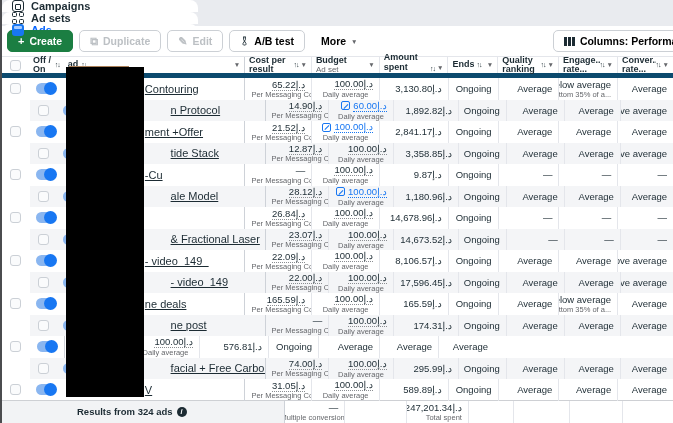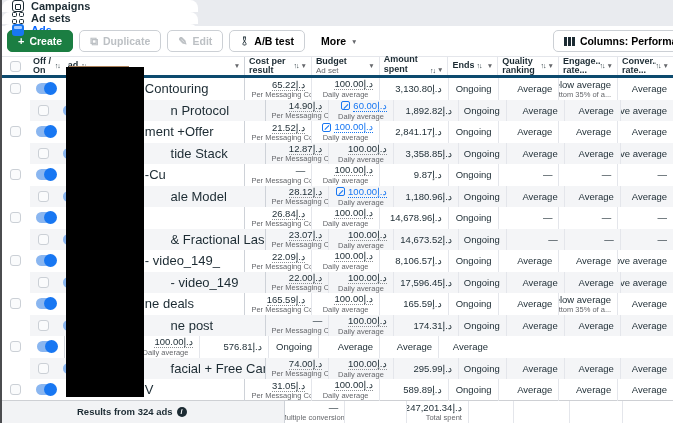--- a/index.html
+++ b/index.html
@@ -30,21 +30,21 @@
   .btn.green { background:#1b7e42; border-color:#1b7e42; color:#fff; }
   .btn.disabled { color:#bcc0c4; }
   .btn.disabled .bic { color:#bcc0c4; }
   .btn.flat { border:none; }
   .bic { font-size:11px; line-height:1; }
   .toolbar-right { margin-left:auto; display:flex; align-items:center; margin-right:-60px; }
   .ic-columns { display:flex; gap:1.5px; }
   .ic-columns i { width:2.5px; height:9px; background:#1c2b33; display:block; }
   .ic-flask { width:9px; height:10px; }
   
-  .thead { height:22px; display:flex; border-bottom:3px solid #0c4a6e; border-top:1px solid #e4e6eb; background:#fff; }
+  .thead { height:22px; display:flex; border-bottom:5px solid #0c4a6e; border-top:1px solid #e4e6eb; background:#fff; }
   .hcell { display:flex; align-items:center; padding:1px 4px; font-size:9px; font-weight:bold; line-height:1.05;
            position:relative; }
   .hlabel { overflow:hidden; }
   .hsub { font-weight:normal; color:#65676b; font-size:8px; }
   .hicons { margin-left:auto; display:flex; align-items:center; gap:2px; }
   .sort { font-size:7px; letter-spacing:-1px; color:#1c2b33; }
   .caret { font-size:6.5px; color:#65676b; }
   .c1 { width:27px; justify-content:center; }
   .c2 { width:35px; }
   .c3 { width:181px; }
@@ -59,21 +59,21 @@
   .trow { height:21.5px; display:flex; background:#fff; }
   .trow.alt { background:#f4f5f7;margin-left:28px; }
   .cell { display:flex; flex-direction:column; justify-content:center; padding:0 6px; overflow:hidden; }
   .cell.c1 { align-items:center; }
   .cell.c2 { justify-content:center; align-items:center; flex-direction:row; }
   .cell.num { align-items:flex-end; text-align:right; }
   .val { font-size:9.5px; white-space:nowrap; }
   .sub { font-size:7.5px; color:#65676b; white-space:nowrap; }
   .sub.left { align-self:flex-start; }
   .sub.ctr { align-self:center; }
-  .adnm { font-size:13px; white-space:nowrap; }
+  .adnm { font-size:11px; white-space:nowrap;text-decoration:underline; }
   .cell.c3 { flex-direction:row; align-items:center; justify-content:flex-start; padding-left:81px; }
   .ul { border-bottom:1px dotted #8a8d91; }
   .bval { display:flex; align-items:center; gap:3px; font-size:9.5px; white-space:nowrap; }
   .bval.edited { color:#1877f2; }
   .bval.edited .ul { border-bottom-color:#1877f2; }
   .edit-ic { width:9px; height:9px; border:1.2px solid #1877f2; border-radius:2px; position:relative; display:inline-block; }
   .edit-ic::after { content:""; position:absolute; left:1px; top:3.5px; width:6px; height:1.2px;
                     background:#1877f2; transform:rotate(-45deg); }
   .cb { width:11px; height:11px; border:1px solid #cbd0d6; border-radius:3px; background:#fafbfc; display:block; }
   .tg { width:20px; height:11px; border-radius:6px; background:#8ab6f0; position:relative; display:block; }

